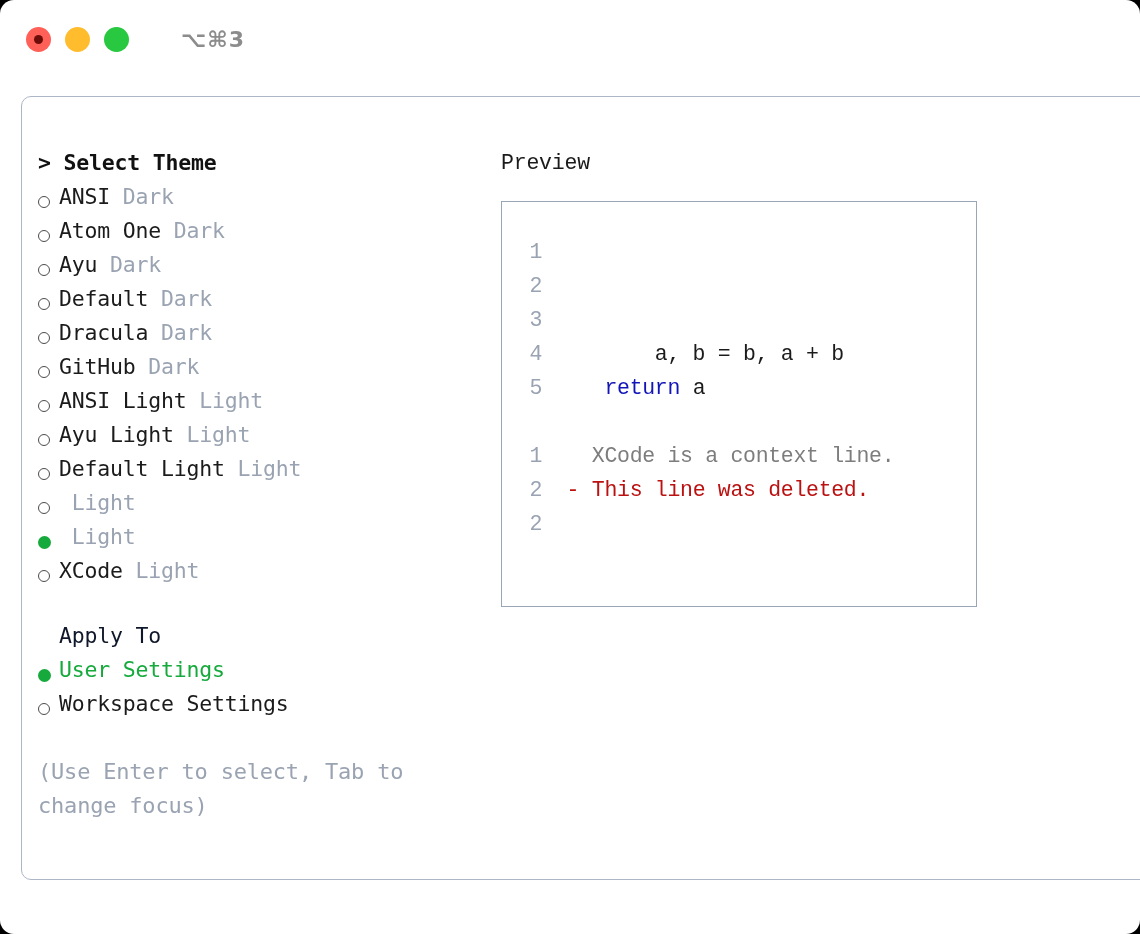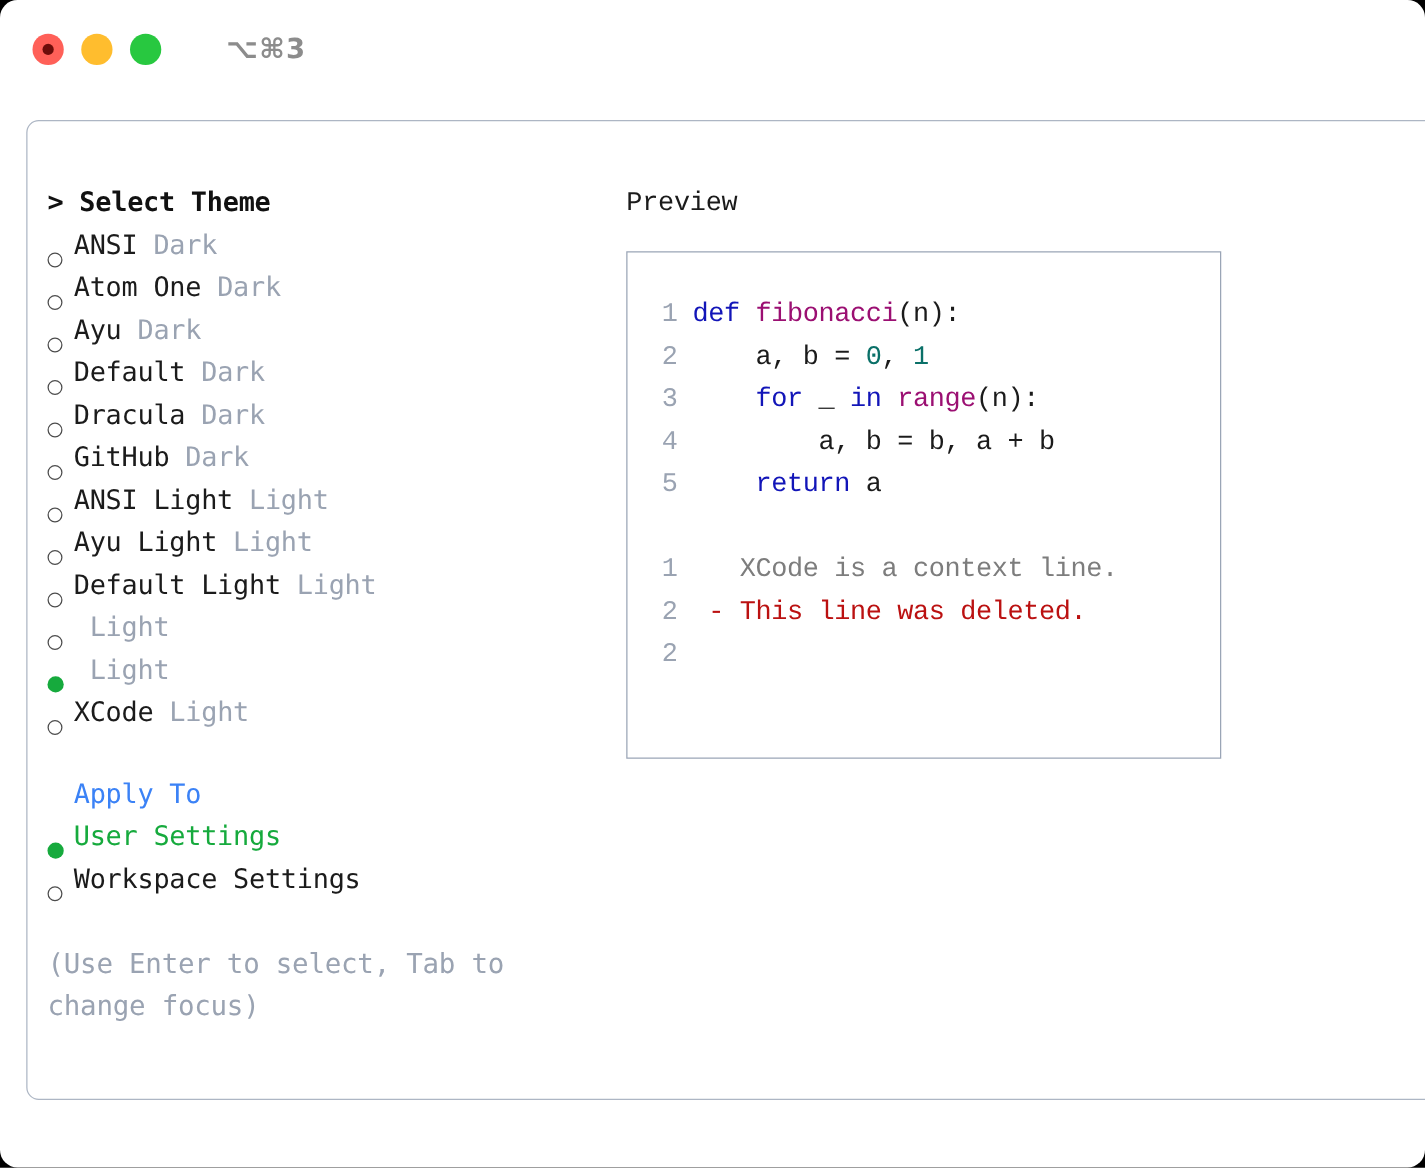--- a/index.html
+++ b/index.html
@@ -90,21 +90,21 @@
     font-size: 21.5px;
     font-weight: 700;
     color: #111111;
     letter-spacing: -0.2px;
     line-height: 34px;
     white-space: pre;
   }
 
   .opt-row {
     display: flex;
-    align-items: flex-end;
+    align-items: center;
     line-height: 34px;
     font-size: 21.5px;
     letter-spacing: -0.2px;
     white-space: pre;
   }
   .bullet {
     display: inline-block;
     width: 21px;
     flex: 0 0 21px;
     position: relative;
@@ -126,21 +126,21 @@
     margin-top: 11px;
   }
   .opt-name { color: #1b1b1b; }
   .opt-row.selected .opt-name { color: #16aa3d; }
   .opt-variant { color: #9aa3b2; }
 
   .section-gap { height: 31px; }
 
   .subheader {
     font-size: 21.5px;
-    color: #3b82f6;
+    color: #0f172a;
     line-height: 34px;
     letter-spacing: -0.2px;
     padding-left: 21px;
     white-space: pre;
   }
 
   .hint {
     margin-top: 34px;
     font-size: 22px;
     color: #9aa3b2;
@@ -247,23 +247,23 @@
           </div>
 
         <div class="hint">(Use Enter to select, Tab to change focus)</div>
       </div>
 
       <div class="right-col">
         <div class="preview-title">Preview</div>
 
         <div class="preview-box">
           <div id="code-block">
-              <div class="code-line"><span class="ln">1</span><span class="code-body"><span class="tok-kw">def </span><span class="tok-fn">fibonacci</span><span class="tok-plain">(n):</span></span></div>
-              <div class="code-line"><span class="ln">2</span><span class="code-body"><span class="tok-plain">    a, b = </span><span class="tok-num">0</span><span class="tok-plain">, </span><span class="tok-num">1</span></span></div>
-              <div class="code-line"><span class="ln">3</span><span class="code-body"><span class="tok-plain">    </span><span class="tok-kw">for</span><span class="tok-plain"> _ </span><span class="tok-kw">in</span><span class="tok-plain"> </span><span class="tok-fn">range</span><span class="tok-plain">(n):</span></span></div>
+              <div class="code-line"><span class="ln">1</span></div>
+              <div class="code-line"><span class="ln">2</span></div>
+              <div class="code-line"><span class="ln">3</span></div>
               <div class="code-line"><span class="ln">4</span><span class="code-body"><span class="tok-plain">        a, b = b, a + b</span></span></div>
               <div class="code-line"><span class="ln">5</span><span class="code-body"><span class="tok-plain">    </span><span class="tok-kw">return</span><span class="tok-plain"> a</span></span></div>
             </div>
           <div class="blank-line"></div>
           <div id="diff-block">
               <div class="code-line"><span class="ln">1</span><span class="diff-ctx"><span>  </span><span> XCode is a context line.</span></span></div>
               <div class="code-line"><span class="ln">2</span><span class="diff-del"><span> -</span><span> This line was deleted.</span></span></div>
               <div class="code-line"><span class="ln">2</span></div>
             </div>
         </div>

